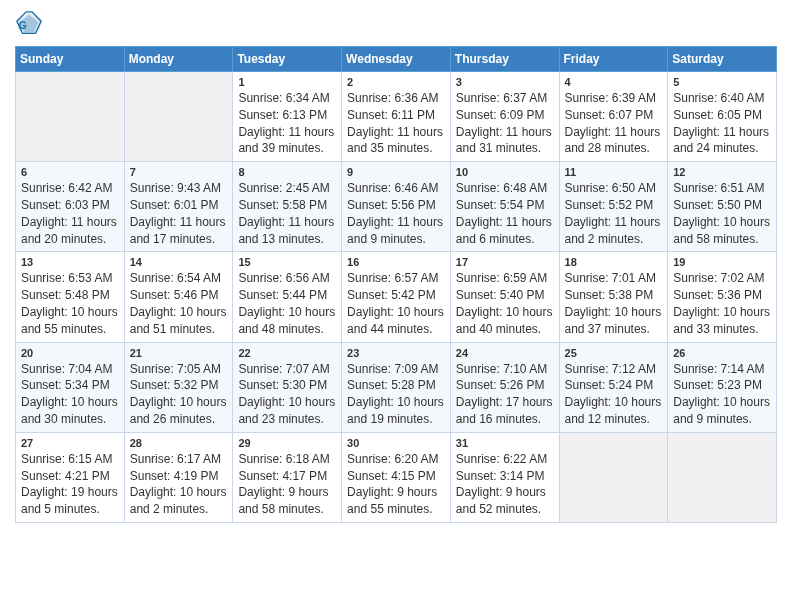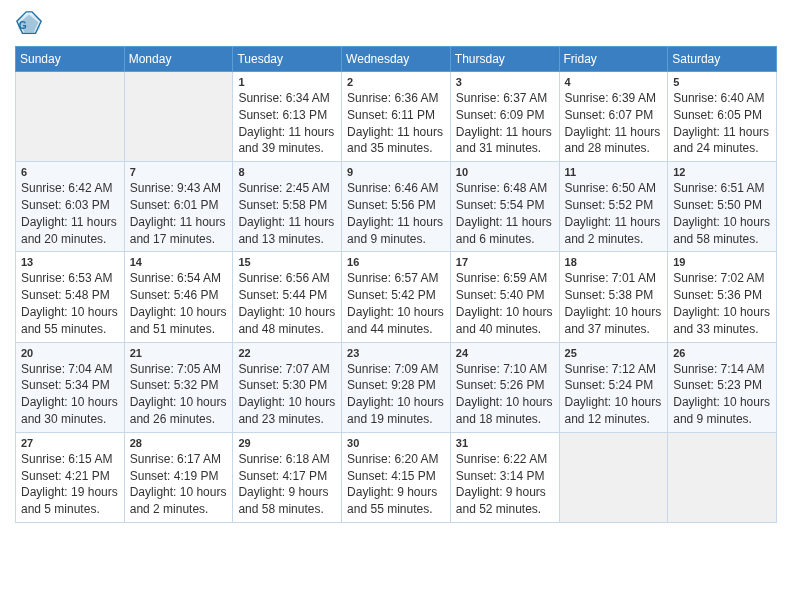--- a/index.html
+++ b/index.html
@@ -53,21 +53,21 @@
     }
     .calendar {
       width: 100%;
       border-collapse: collapse;
       table-layout: fixed;
     }
     .calendar th {
       background: #3a7fc1;
       color: #fff;
       font-size: 12px;
-      font-weight: normal;
+      font-weight: bold;
       padding: 5px 4px;
       text-align: left;
       border: 1px solid #5a9fd4;
     }
     .calendar td {
       border: 1px solid #c8d8e8;
       vertical-align: top;
       padding: 4px 5px;
       height: 80px;
       font-size: 10px;
@@ -221,25 +221,25 @@
           <td>
             <span class="day-num">21</span>
             <div class="day-info"><span>Sunrise: 7:05 AM</span><br><span>Sunset: 5:32 PM</span><br><span>Daylight: 10 hours and 26 minutes.</span></div>
           </td>
           <td>
             <span class="day-num">22</span>
             <div class="day-info"><span>Sunrise: 7:07 AM</span><br><span>Sunset: 5:30 PM</span><br><span>Daylight: 10 hours and 23 minutes.</span></div>
           </td>
           <td>
             <span class="day-num">23</span>
-            <div class="day-info"><span>Sunrise: 7:09 AM</span><br><span>Sunset: 9:28 PM</span><br><span>Daylight: 10 hours and 19 minutes.</span></div>
+            <div class="day-info"><span>Sunrise: 7:09 AM</span><br><span>Sunset: 5:28 PM</span><br><span>Daylight: 10 hours and 19 minutes.</span></div>
           </td>
           <td>
             <span class="day-num">24</span>
-            <div class="day-info"><span>Sunrise: 7:10 AM</span><br><span>Sunset: 5:26 PM</span><br><span>Daylight: 10 hours and 18 minutes.</span></div>
+            <div class="day-info"><span>Sunrise: 7:10 AM</span><br><span>Sunset: 5:26 PM</span><br><span>Daylight: 17 hours and 16 minutes.</span></div>
           </td>
           <td>
             <span class="day-num">25</span>
             <div class="day-info"><span>Sunrise: 7:12 AM</span><br><span>Sunset: 5:24 PM</span><br><span>Daylight: 10 hours and 12 minutes.</span></div>
           </td>
           <td>
             <span class="day-num">26</span>
             <div class="day-info"><span>Sunrise: 7:14 AM</span><br><span>Sunset: 5:23 PM</span><br><span>Daylight: 10 hours and 9 minutes.</span></div>
           </td>
         </tr>

